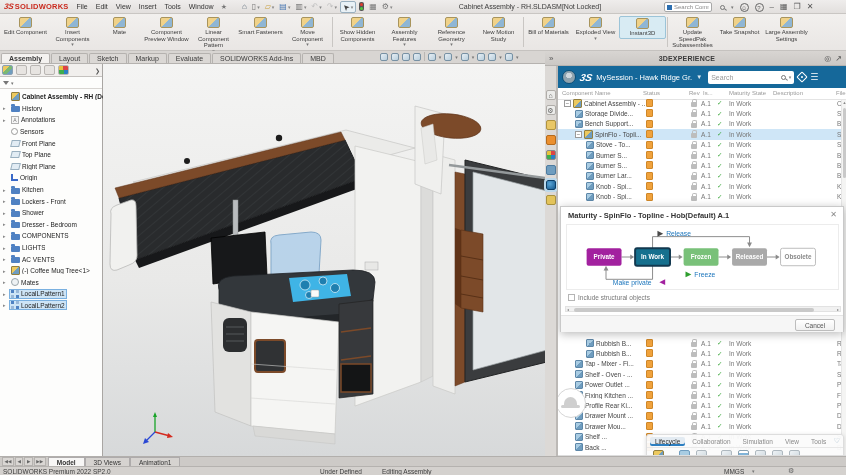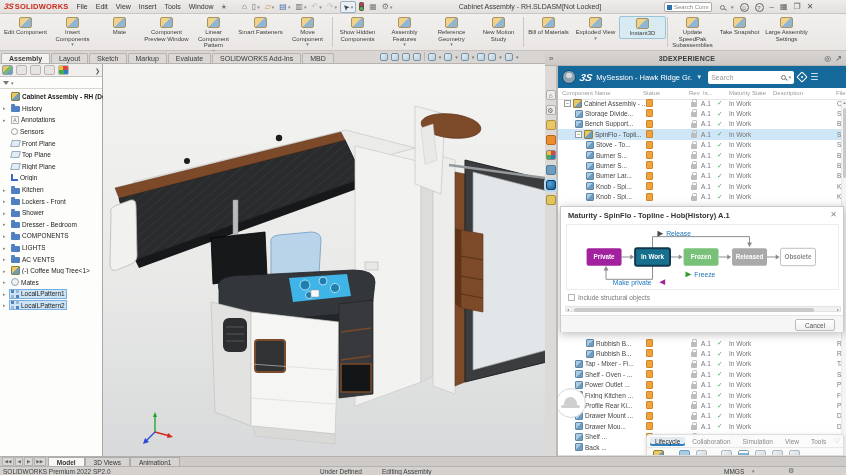--- a/index.html
+++ b/index.html
@@ -876,21 +876,21 @@
     <div id="pvscroll">
       <span class="up">▲</span>
       <span class="thumb"></span>
     </div>
     <div id="helmet">
         <span class="dome"></span>
         <span class="brim"></span>
       </div>
 
     <div id="dlg">
-      <span class="ttl">Maturity - SpinFlo - Topline - Hob(History) A.1</span>
+      <span class="ttl">Maturity - SpinFlo - Topline - Hob(Default) A.1</span>
       <span class="x">✕</span>
       <svg id="flow" viewBox="0 0 273 66">
           <line x1="53" y1="33" x2="64" y2="33" stroke="#8a8a8a" stroke-width="1"></line>
           <polygon points="66,33 62,30.5 62,35.5" fill="#8a8a8a"></polygon>
           <line x1="103" y1="33" x2="114" y2="33" stroke="#8a8a8a" stroke-width="1"></line>
           <polygon points="116,33 112,30.5 112,35.5" fill="#8a8a8a"></polygon>
           <line x1="153" y1="33" x2="164" y2="33" stroke="#8a8a8a" stroke-width="1"></line>
           <polygon points="166,33 162,30.5 162,35.5" fill="#8a8a8a"></polygon>
           <line x1="203" y1="33" x2="214" y2="33" stroke="#8a8a8a" stroke-width="1"></line>
           <polygon points="216,33 212,30.5 212,35.5" fill="#8a8a8a"></polygon>

